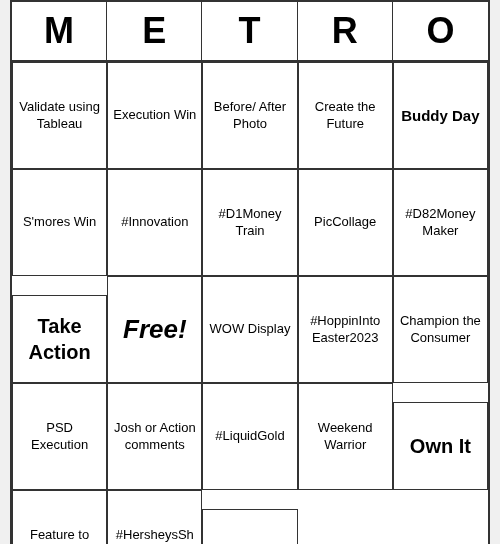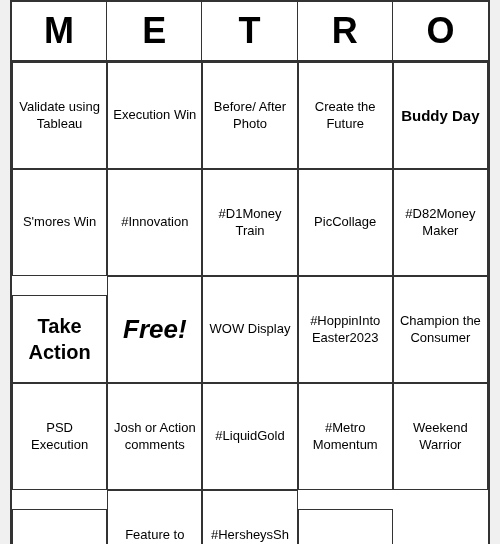--- a/index.html
+++ b/index.html
@@ -86,20 +86,19 @@
       <div class="cell">PicCollage</div>
       <div class="cell">#D82Money Maker</div>
       <div class="cell large-text">Take Action</div>
       <div class="cell free">Free!</div>
       <div class="cell">WOW Display</div>
       <div class="cell">#HoppinInto Easter2023</div>
       <div class="cell">Champion the Consumer</div>
       <div class="cell">PSD Execution</div>
       <div class="cell">Josh or Action comments</div>
       <div class="cell">#LiquidGold</div>
-      <div class="cell">#Metro Momentum</div>
       <div class="cell">Weekend Warrior</div>
       <div class="cell large-text">Own It</div>
       <div class="cell">Feature to Home</div>
       <div class="cell">#HersheysShe</div>
       <div class="cell large-text">Be Real</div>
     </div>
 </div>
 
 </body></html>

